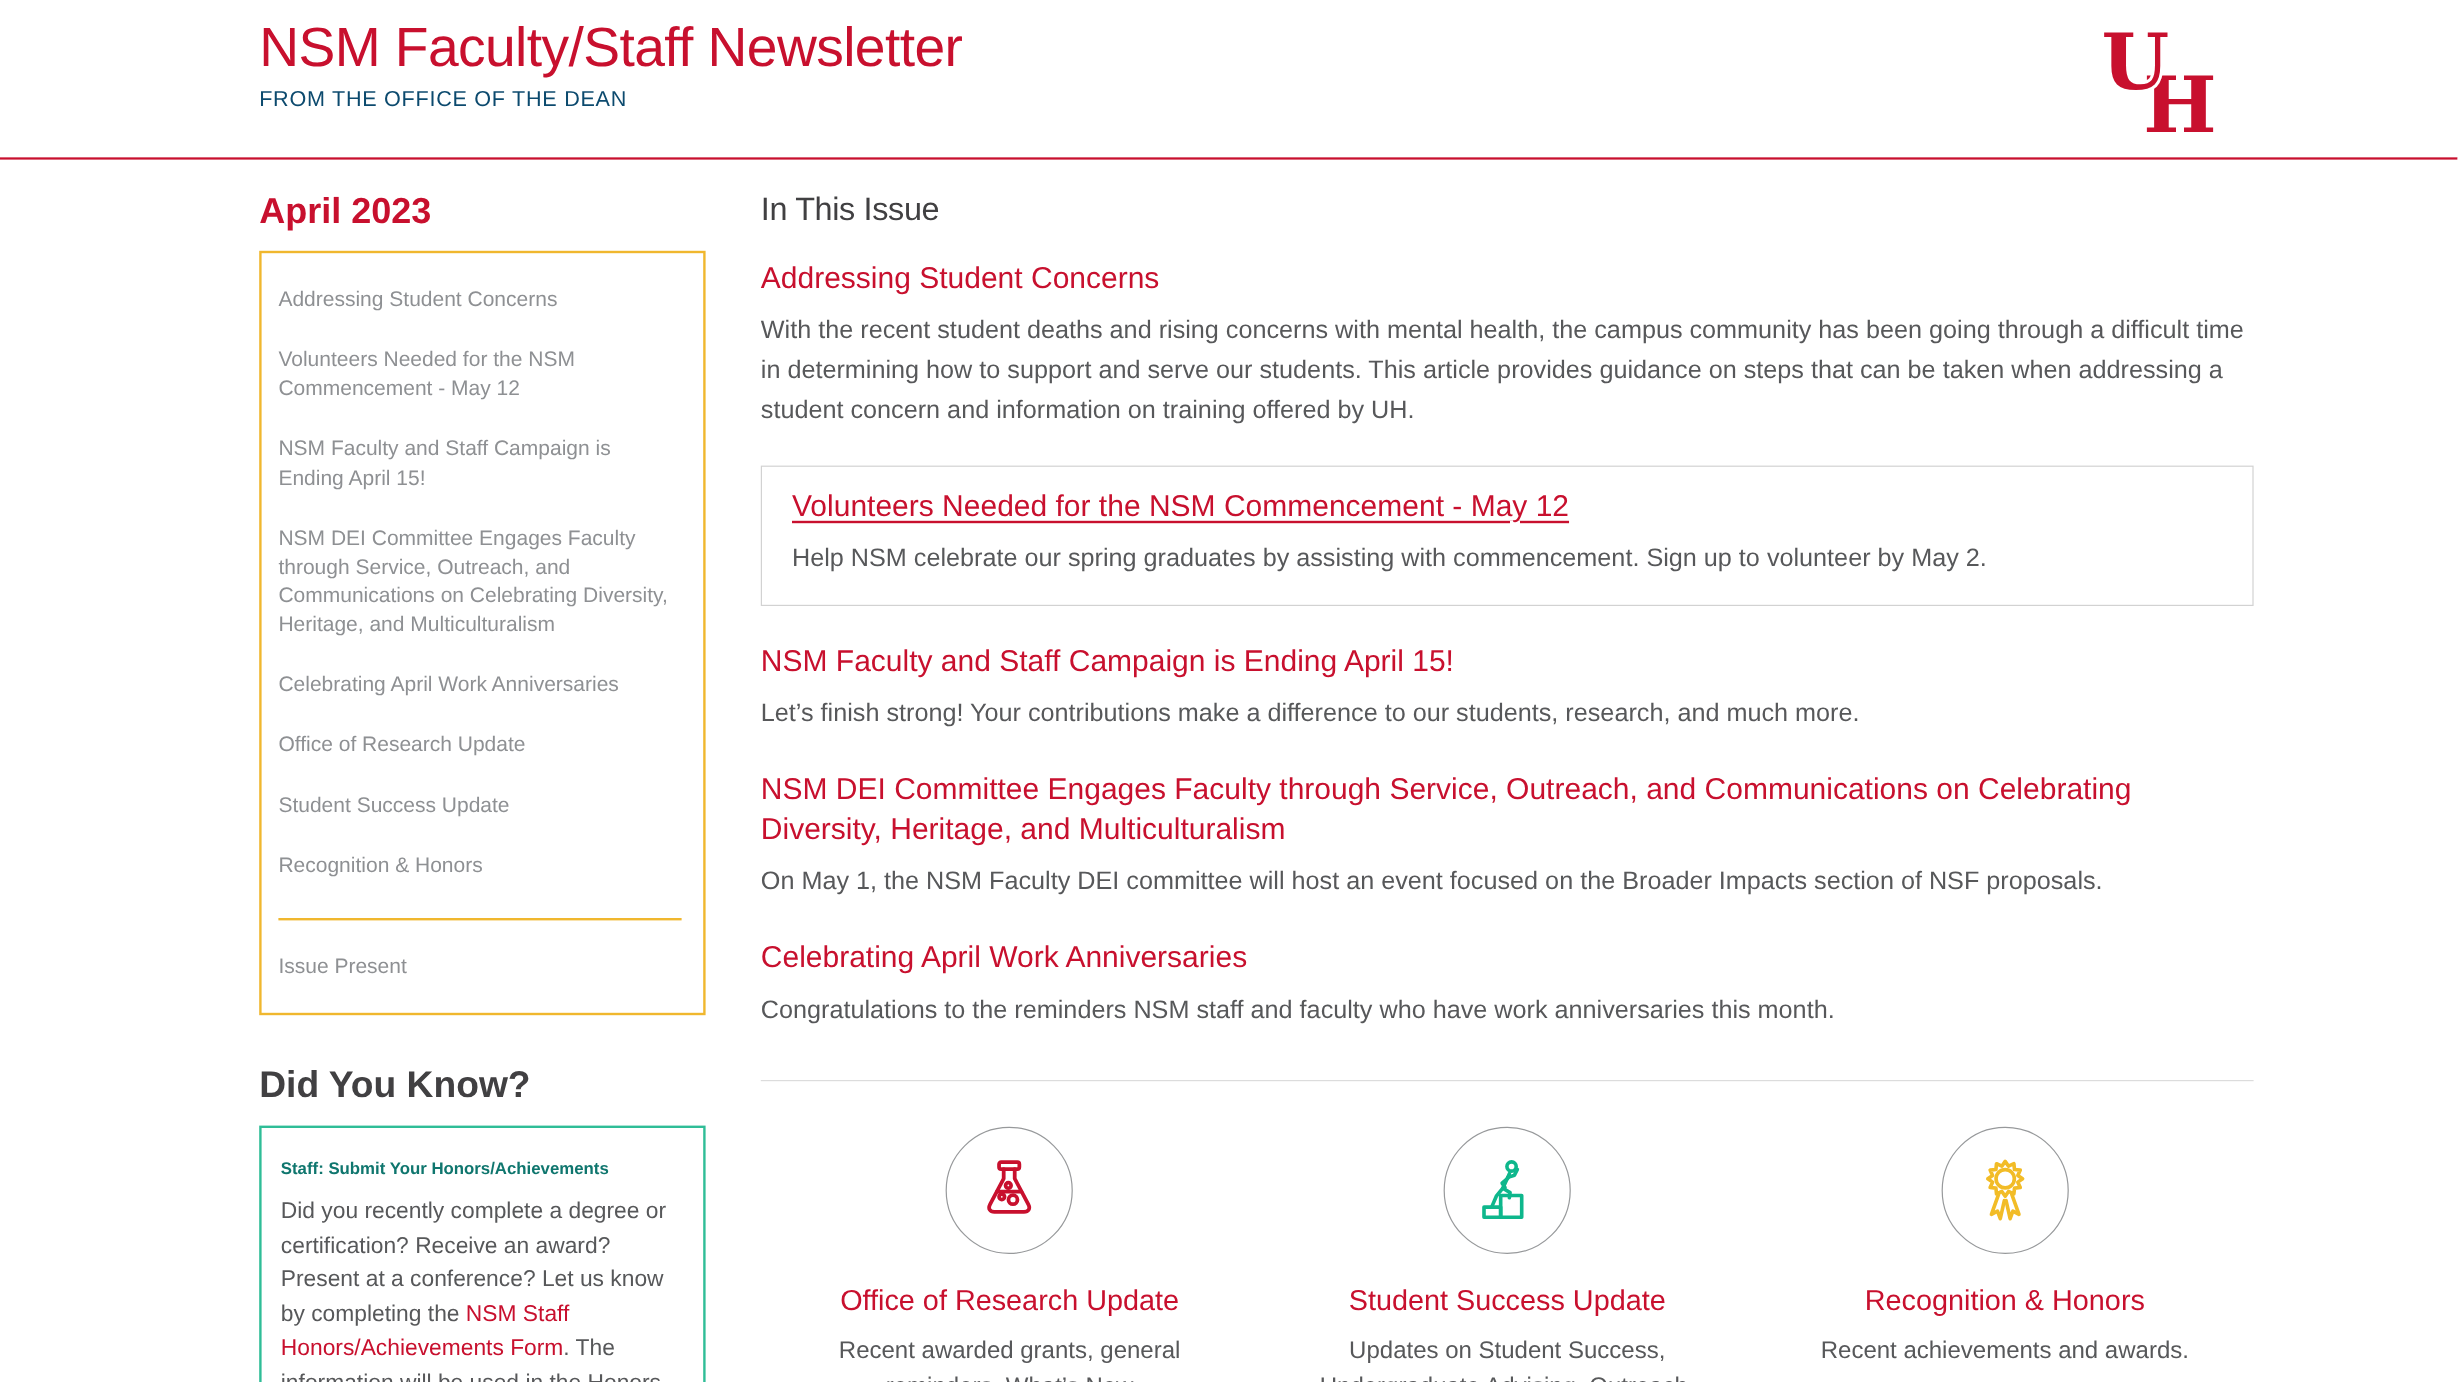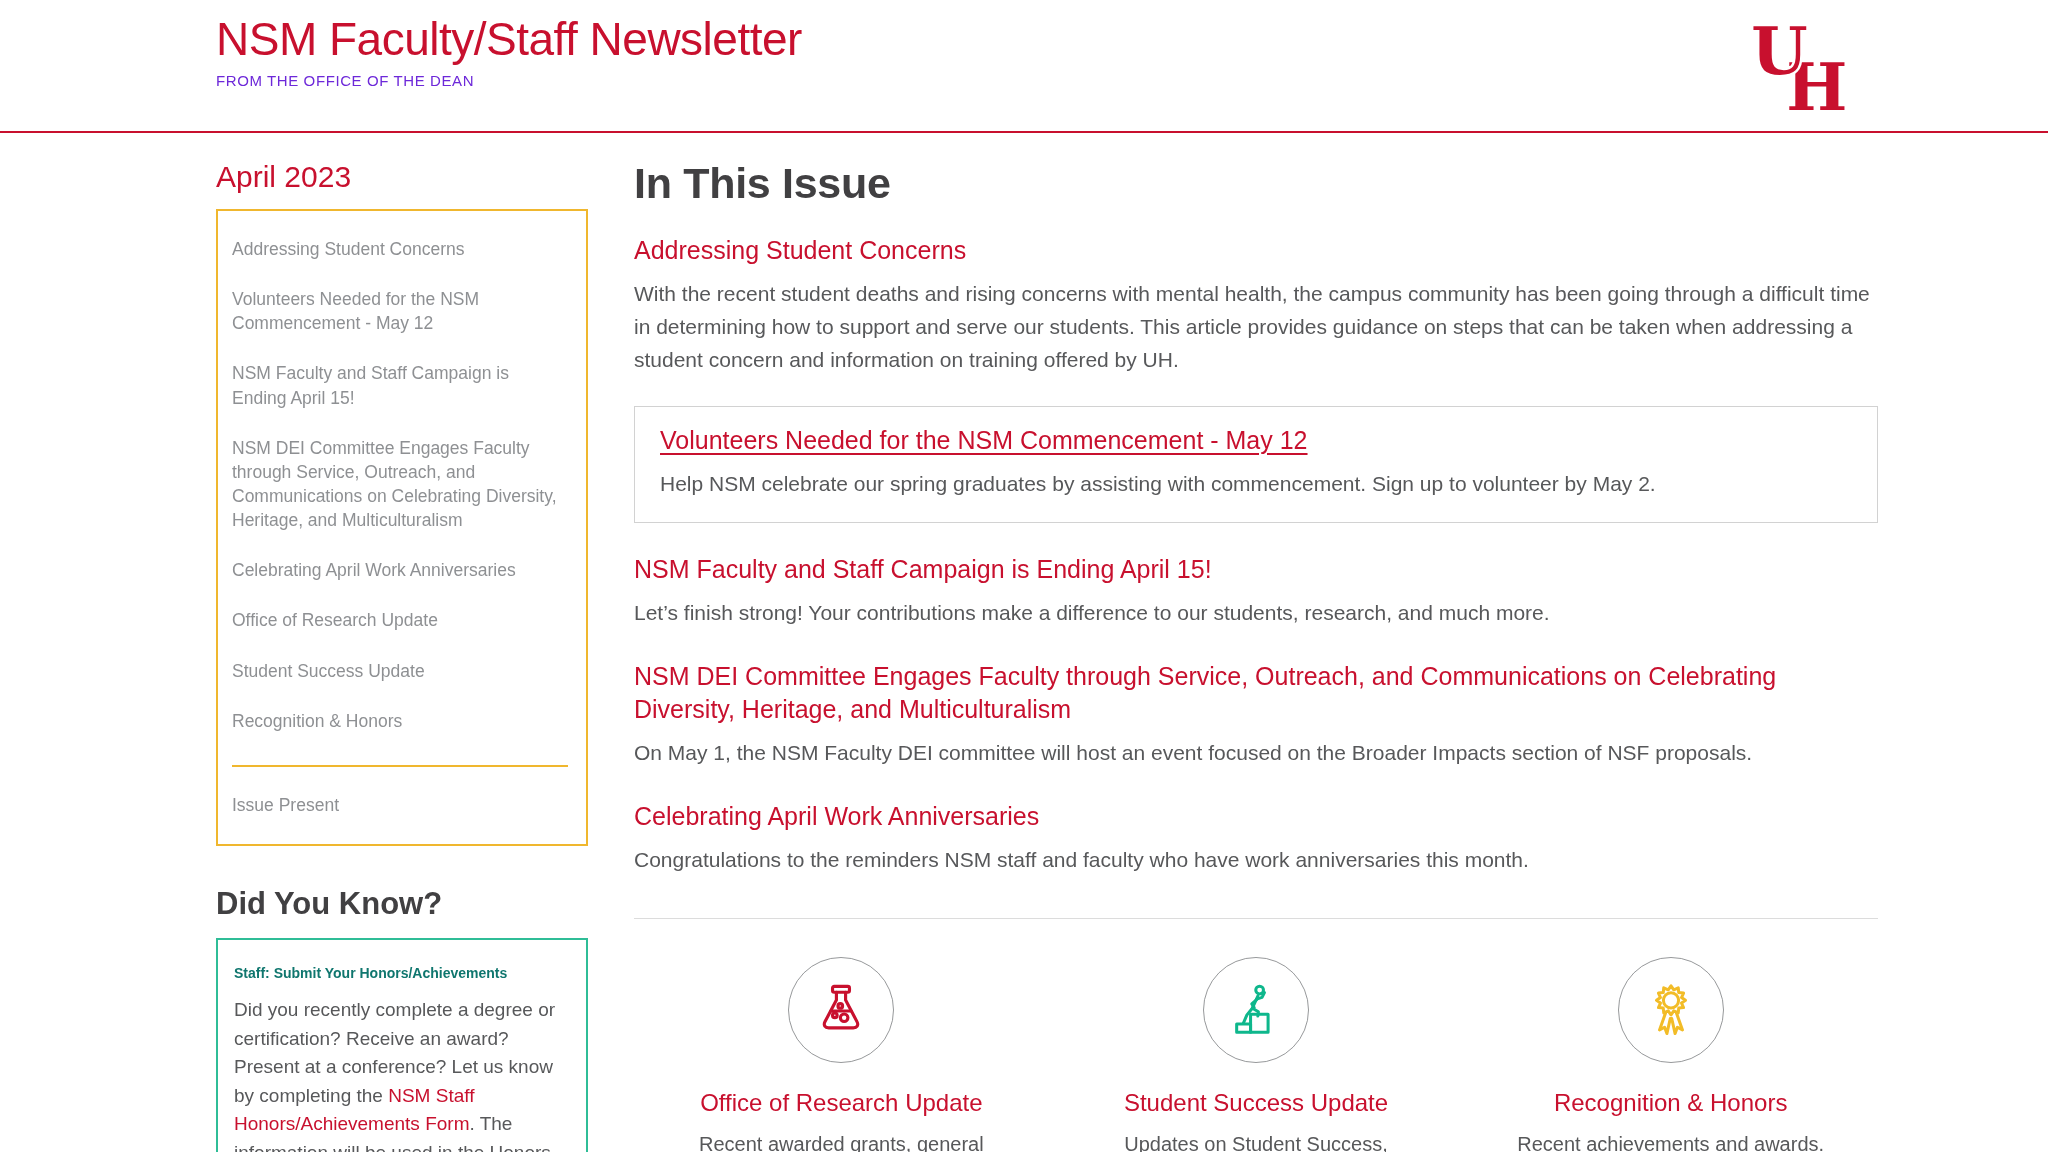--- a/index.html
+++ b/index.html
@@ -8,45 +8,45 @@
     font-family:"Liberation Sans","DejaVu Sans",sans-serif;
     color:#57585A;
     -webkit-font-smoothing:antialiased;
   }
   .page{width:2048px;height:1152px;position:relative;background:#fff;border-radius:31px;}
 
   
   .header{position:relative;height:131px;background:#fff;}
   .header-inner{padding:14px 170px 0 216px;}
   .masthead-title{font-size:46px;font-weight:400;color:var(--red);margin:0;line-height:1.1;letter-spacing:-0.5px;}
-  .masthead-sub{font-size:15px;color:#6d28d9;letter-spacing:0.6px;margin-top:7px;}
+  .masthead-sub{font-size:18px;color:#0c4a6e;letter-spacing:0.6px;margin-top:7px;}
   .header-rule{height:2px;background:var(--red);}
   .logo{position:absolute;top:16px;right:198px;width:98px;height:102px;}
 
   
   .content{display:flex;padding:0 170px 0 216px;align-items:flex-start;}
   .sidebar{width:372px;flex:0 0 372px;margin-right:46px;}
   .main{flex:1;min-width:0;}
 
   
-  .issue-date{font-size:30px;font-weight:400;color:var(--red);margin:27px 0 15px 0;}
+  .issue-date{font-size:30px;font-weight:700;color:var(--red);margin:27px 0 15px 0;}
   .toc-box{border:2px solid var(--gold);padding:26px 18px 28px 14px;background:#fff;}
   .toc-list{list-style:none;margin:0;padding:0;}
   .toc-item{font-size:17.5px;line-height:1.38;color:#8E9093;margin-bottom:26px;cursor:pointer;}
   .toc-item:last-child{margin-bottom:0;}
   .toc-divider{border:none;border-top:2px solid var(--gold);margin:32px 0 0 0;}
   .toc-archive{font-size:17.5px;color:#8E9093;margin-top:28px;cursor:pointer;}
   .dyk-heading{font-size:31px;font-weight:700;color:#414042;margin:40px 0 16px 0;}
   .dyk-box{border:2px solid var(--teal);padding:24px 20px 28px 16px;background:#fff;}
   .dyk-title{font-size:14px;font-weight:bold;color:#0f766e;line-height:1.3;margin:0 0 14px 0;}
   .dyk-body{font-size:19px;line-height:1.5;color:#57585A;margin:0;}
   .dyk-link{color:var(--red);text-decoration:none;cursor:pointer;}
 
   
-  .main-heading{font-size:43px;font-weight:700;color:#414042;margin:26px 0 26px 0;letter-spacing:-0.3px;}
+  .main-heading{font-size:27px;font-weight:400;color:#414042;margin:26px 0 26px 0;letter-spacing:-0.3px;}
   .article{margin-bottom:30px;}
   .article-title{font-size:25px;font-weight:400;color:var(--red);margin:0 0 11px 0;line-height:1.32;cursor:pointer;}
   .article-body{font-size:21px;line-height:1.56;color:#57585A;margin:0;}
   .article-box{border:1px solid #D2D2D2;padding:17px 25px 21px 25px;margin-bottom:30px;}
   .article-box .article-title{text-decoration:underline;text-underline-offset:4px;}
   .section-divider{border:none;border-top:1px solid #DCDCDC;margin:42px 0 0 0;}
 
   
   .features{display:flex;margin-top:38px;}
   .feature{flex:1;text-align:center;padding:0 14px;}

